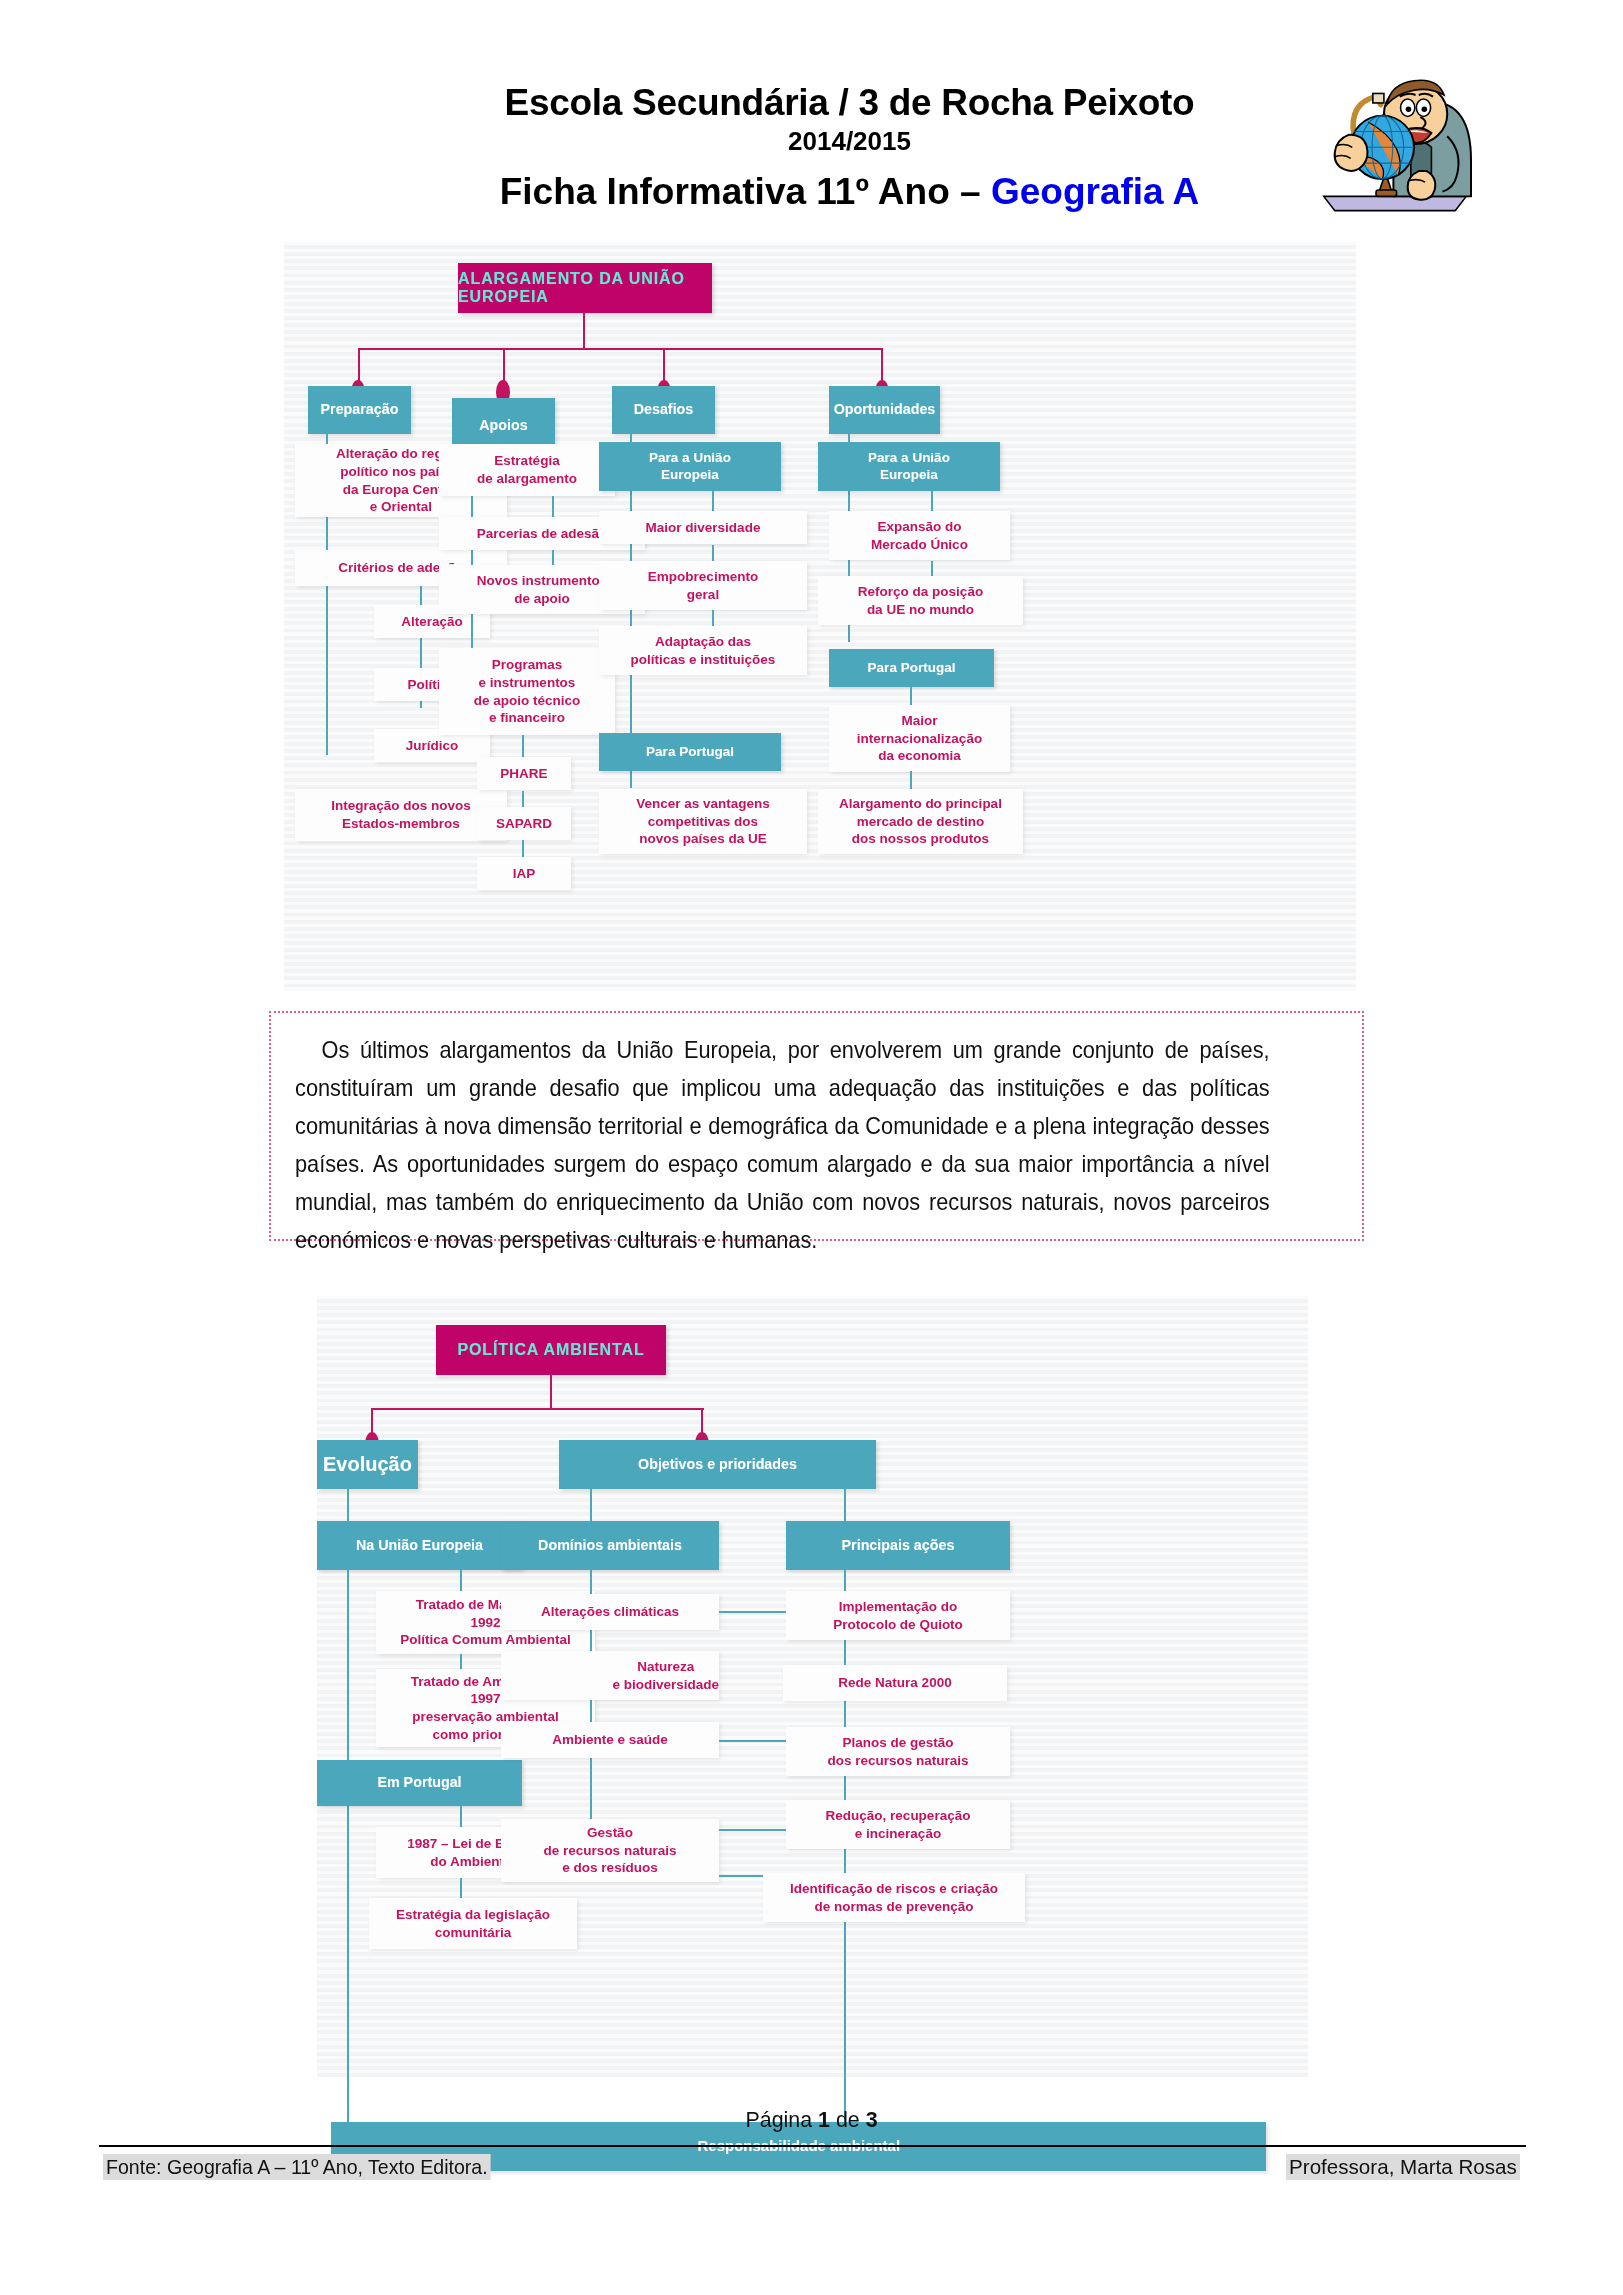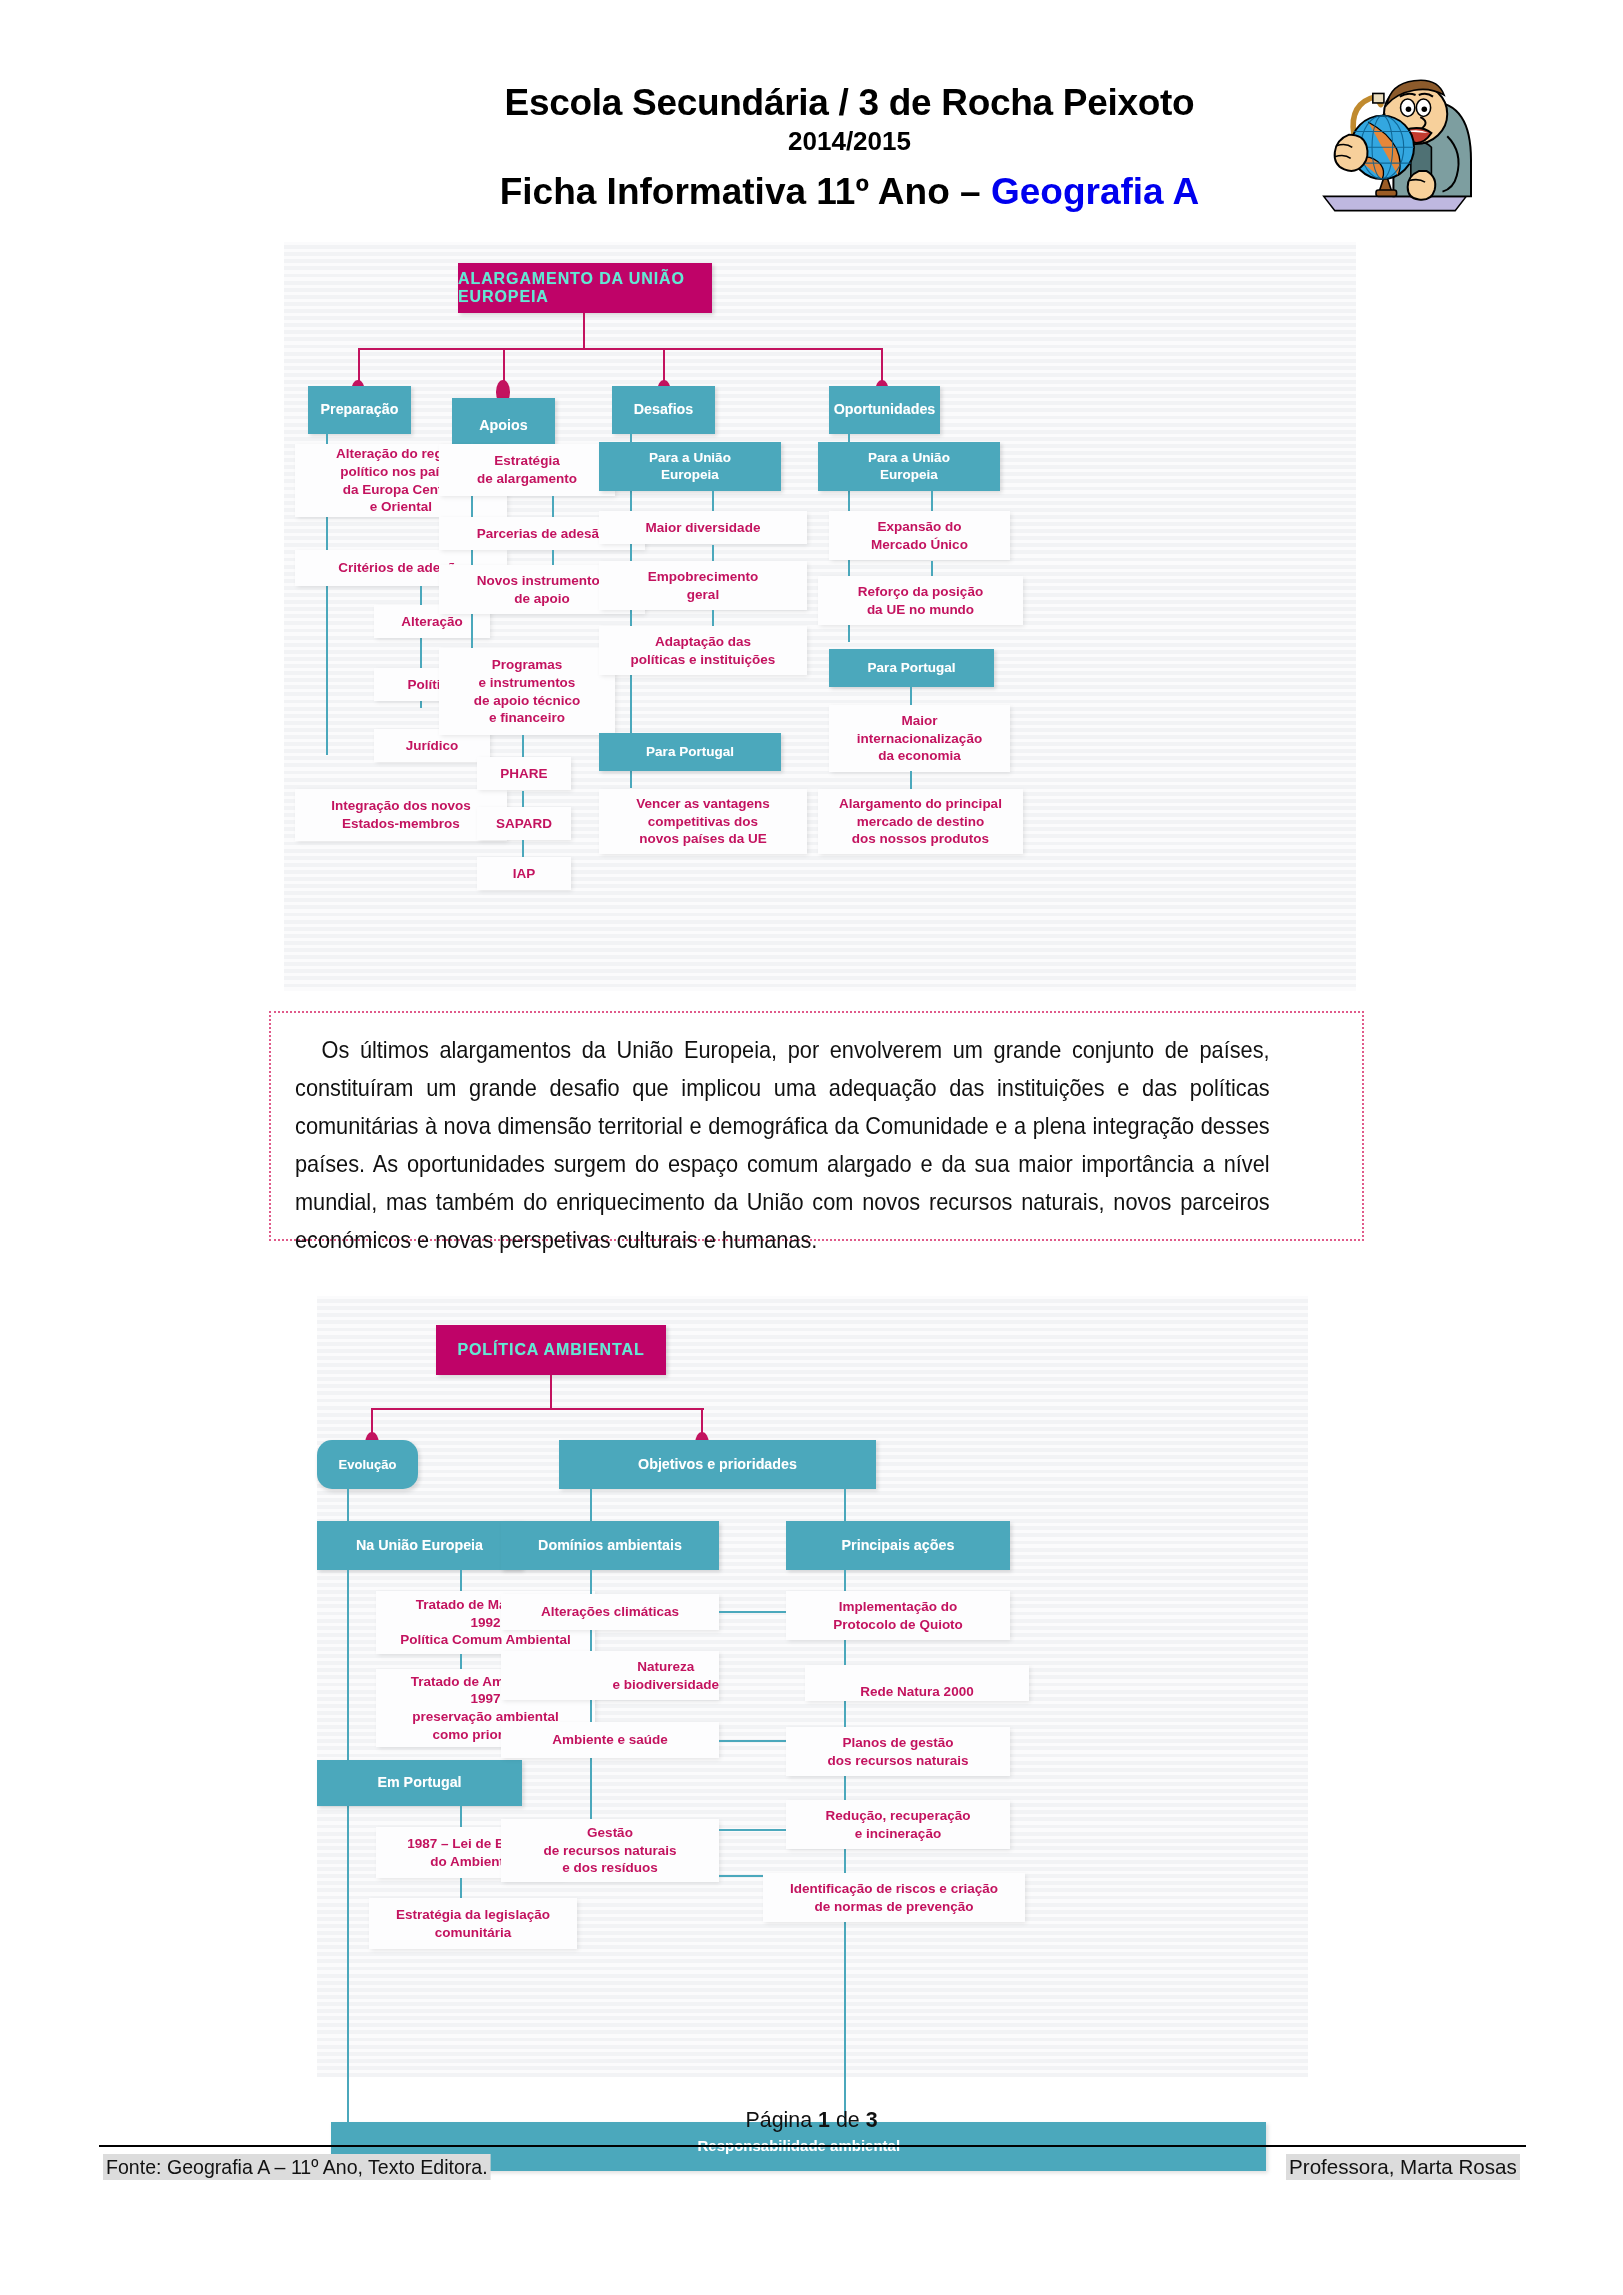--- a/index.html
+++ b/index.html
@@ -318,21 +318,21 @@
       <span>POLÍTICA AMBIENTAL</span>
     </div>
 
     <div class="mvline" style="left:233px;top:79px;height:35px;"></div>
     <div class="mhline" style="left:54px;top:112px;width:333px;"></div>
     <div class="mvline" style="left:54px;top:112px;height:36px;"></div>
     <div class="mvline" style="left:384px;top:112px;height:36px;"></div>
     <div class="dot" style="left:48px;top:136px;"></div>
     <div class="dot" style="left:378px;top:136px;"></div>
 
-    <div class="tbox" style="left:0px;top:144px;width:101px;height:49px;font-size:13px;border-radius:15px;">
+    <div class="tbox" style="left:0px;top:144px;width:101px;height:49px;font-size:20px;">
       <span>Evolução</span>
       </div>
     <div class="tbox" style="left:242px;top:144px;width:317px;height:49px;font-size:14.3px;">
       <span>Objetivos e prioridades</span>
       </div>
 
     <div class="vline" style="left:30px;top:193px;height:33px;"></div>
     <div class="vline" style="left:273px;top:193px;height:33px;"></div>
     <div class="vline" style="left:527px;top:193px;height:33px;"></div>
 
@@ -393,21 +393,21 @@
 e dos resíduos</span>
       </div>
     <div class="hline" style="left:402px;top:533px;width:70px;"></div>
     <div class="hline" style="left:402px;top:579px;width:70px;"></div>
 
     <div class="vline" style="left:527px;top:274px;height:572px;"></div>
     <div class="wbox" style="left:469px;top:295px;width:224px;height:49px;font-size:13.5px;">
       <span style="white-space:pre-line">Implementação do
 Protocolo de Quioto</span>
       </div>
-    <div class="wbox" style="left:488px;top:369px;width:224px;height:36px;font-size:13.5px;align-items:flex-end;">
+    <div class="wbox" style="left:466px;top:369px;width:224px;height:36px;font-size:13.5px;">
       <span style="white-space:pre-line">Rede Natura 2000</span>
       </div>
     <div class="wbox" style="left:469px;top:431px;width:224px;height:49px;font-size:13.5px;">
       <span style="white-space:pre-line">Planos de gestão
 dos recursos naturais</span>
       </div>
     <div class="wbox" style="left:469px;top:504px;width:224px;height:49px;font-size:13.5px;">
       <span style="white-space:pre-line">Redução, recuperação
 e incineração</span>
       </div>

